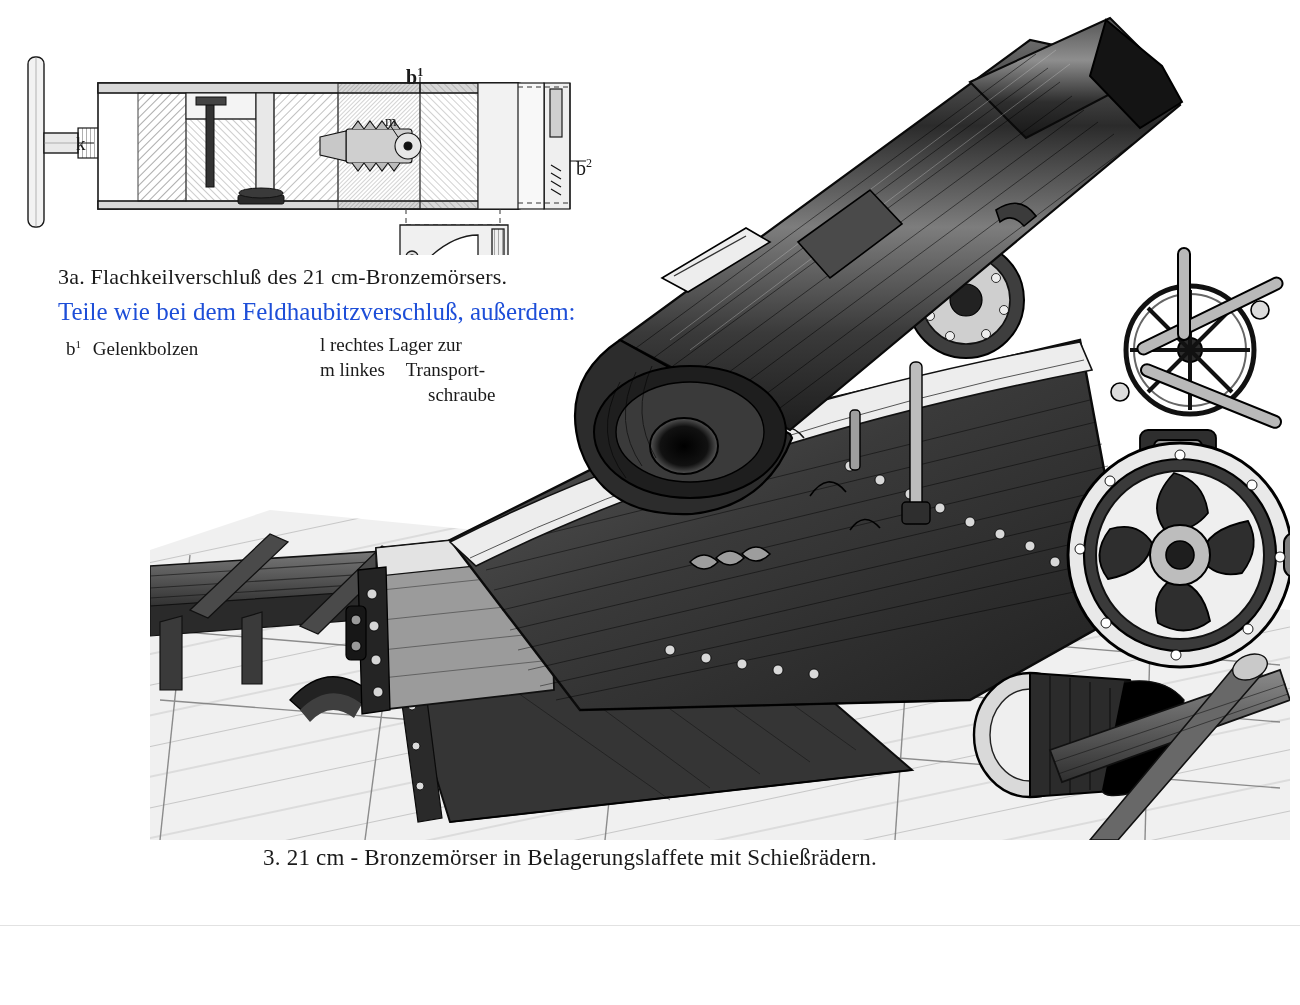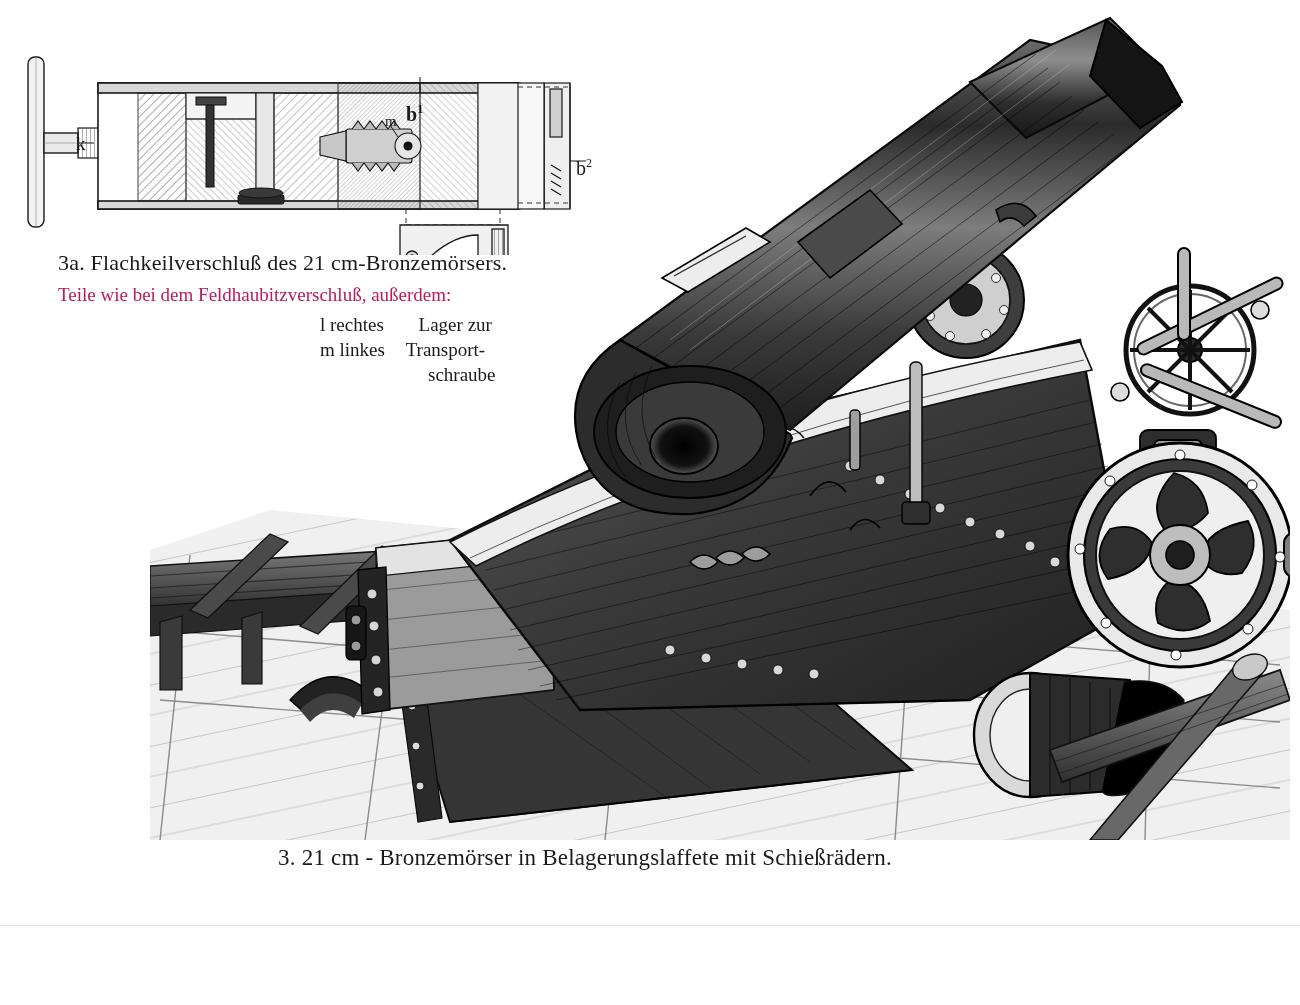--- a/index.html
+++ b/index.html
@@ -51,21 +51,20 @@
     font-size: 19px;
     font-family: "Liberation Serif", serif;
   }
   .label-b1 {
     position: absolute;
     left: 396px;
     top: 40px;
     font-size: 20px;
     font-family: "Liberation Serif", serif;
     font-weight: 600;
-    margin-top: 37px;
   }
   .label-b1 sup, .label-b2 sup { font-size: 12px; }
   .label-b2 {
     position: absolute;
     left: 566px;
     top: 131px;
     font-size: 20px;
     font-family: "Liberation Serif", serif;
     font-weight: 400;
   }
@@ -73,32 +72,32 @@
     position: absolute;
     left: 375px;
     top: 88px;
     font-size: 15px;
   }
 
   
   .caption-3a {
     position: absolute;
     left: 58px;
-    top: 250px;
+    top: 264px;
     width: 560px;
   }
   .caption-3a .title {
     font-size: 22px;
     letter-spacing: 0.2px;
     white-space: nowrap;
   }
   .caption-3a .subtitle {
-    font-size: 19px;
+    font-size: 25px;
     margin-top: 8px;
-    color: #be185d;
+    color: #1d4ed8;
     white-space: nowrap;
   }
   .legend {
     margin-top: 6px;
     position: relative;
     height: 84px;
   }
   .legend .col-left {
     position: absolute;
     left: 8px;
@@ -144,21 +143,20 @@
   .fig-3 svg { display: block; }
 
   .caption-3 {
     position: absolute;
     left: 0;
     top: 845px;
     width: 1140px;
     text-align: center;
     font-size: 23px;
     letter-spacing: 0.2px;
-    padding-left: 15px;
   }
 
   
   .footer-bar {
     position: absolute;
     left: 0;
     top: 925px;
     width: 1300px;
     height: 80px;
     background: #ffffff;
@@ -286,26 +284,30 @@
       <span class="label-b2"><span>b</span><sup>2</sup></span>
       <span class="label-m">m</span>
     </div>
 
     <div class="caption-3a">
       <div class="title">3a. Flachkeilverschluß des 21 cm-Bronzemörsers.</div>
       <div class="subtitle">Teile wie bei dem Feldhaubitzverschluß, außerdem:</div>
 
       <div class="legend">
         <div class="col-left">
+          <div class="row">
+            <span class="key"><span>b</span><sup>1</sup></span>
+            <span>Gelenkbolzen</span>
+          </div>
         </div>
 
         <div class="col-right">
           <div class="row">
             <span>l  rechtes</span>
-            <span style="margin-left:30px">Lager zur</span>
+            <span style="">Lager zur</span>
           </div>
           <div class="row">
             <span>m linkes</span>
             <span style="margin-left:16px">Transport-</span>
           </div>
           <div class="row indent">
             <span>schraube</span>
           </div>
           <span class="brace">{</span>
         </div>

